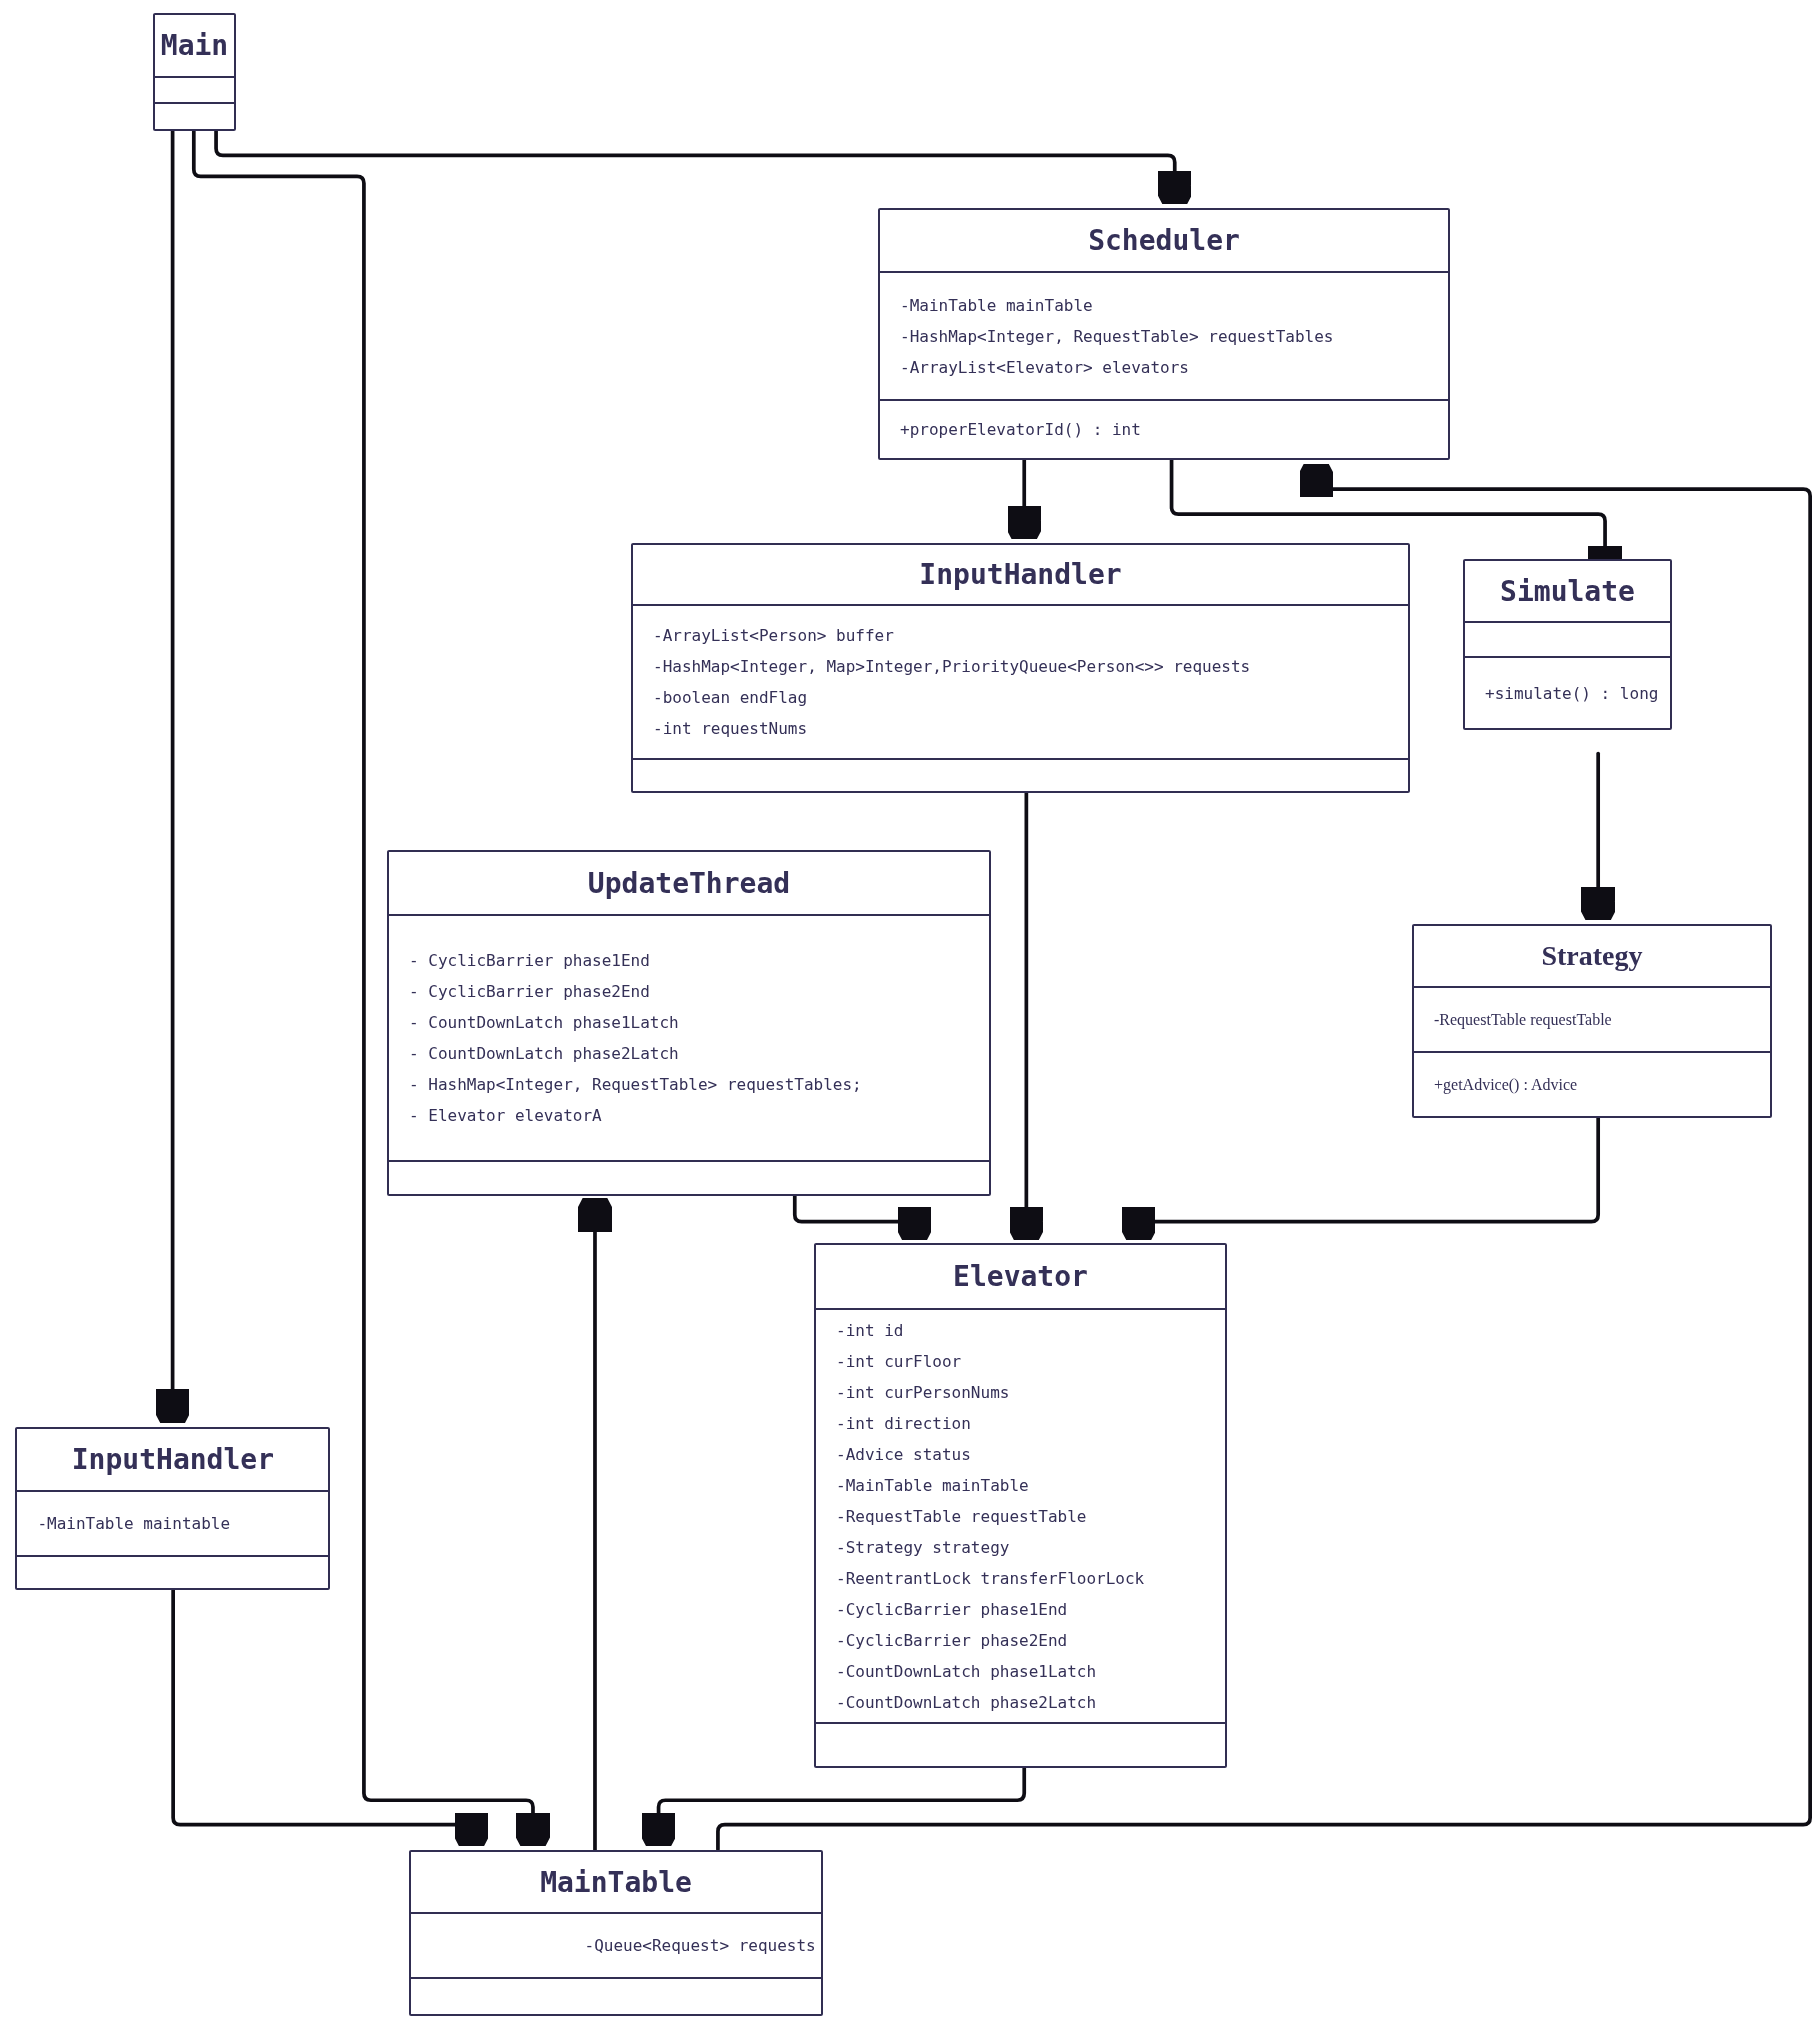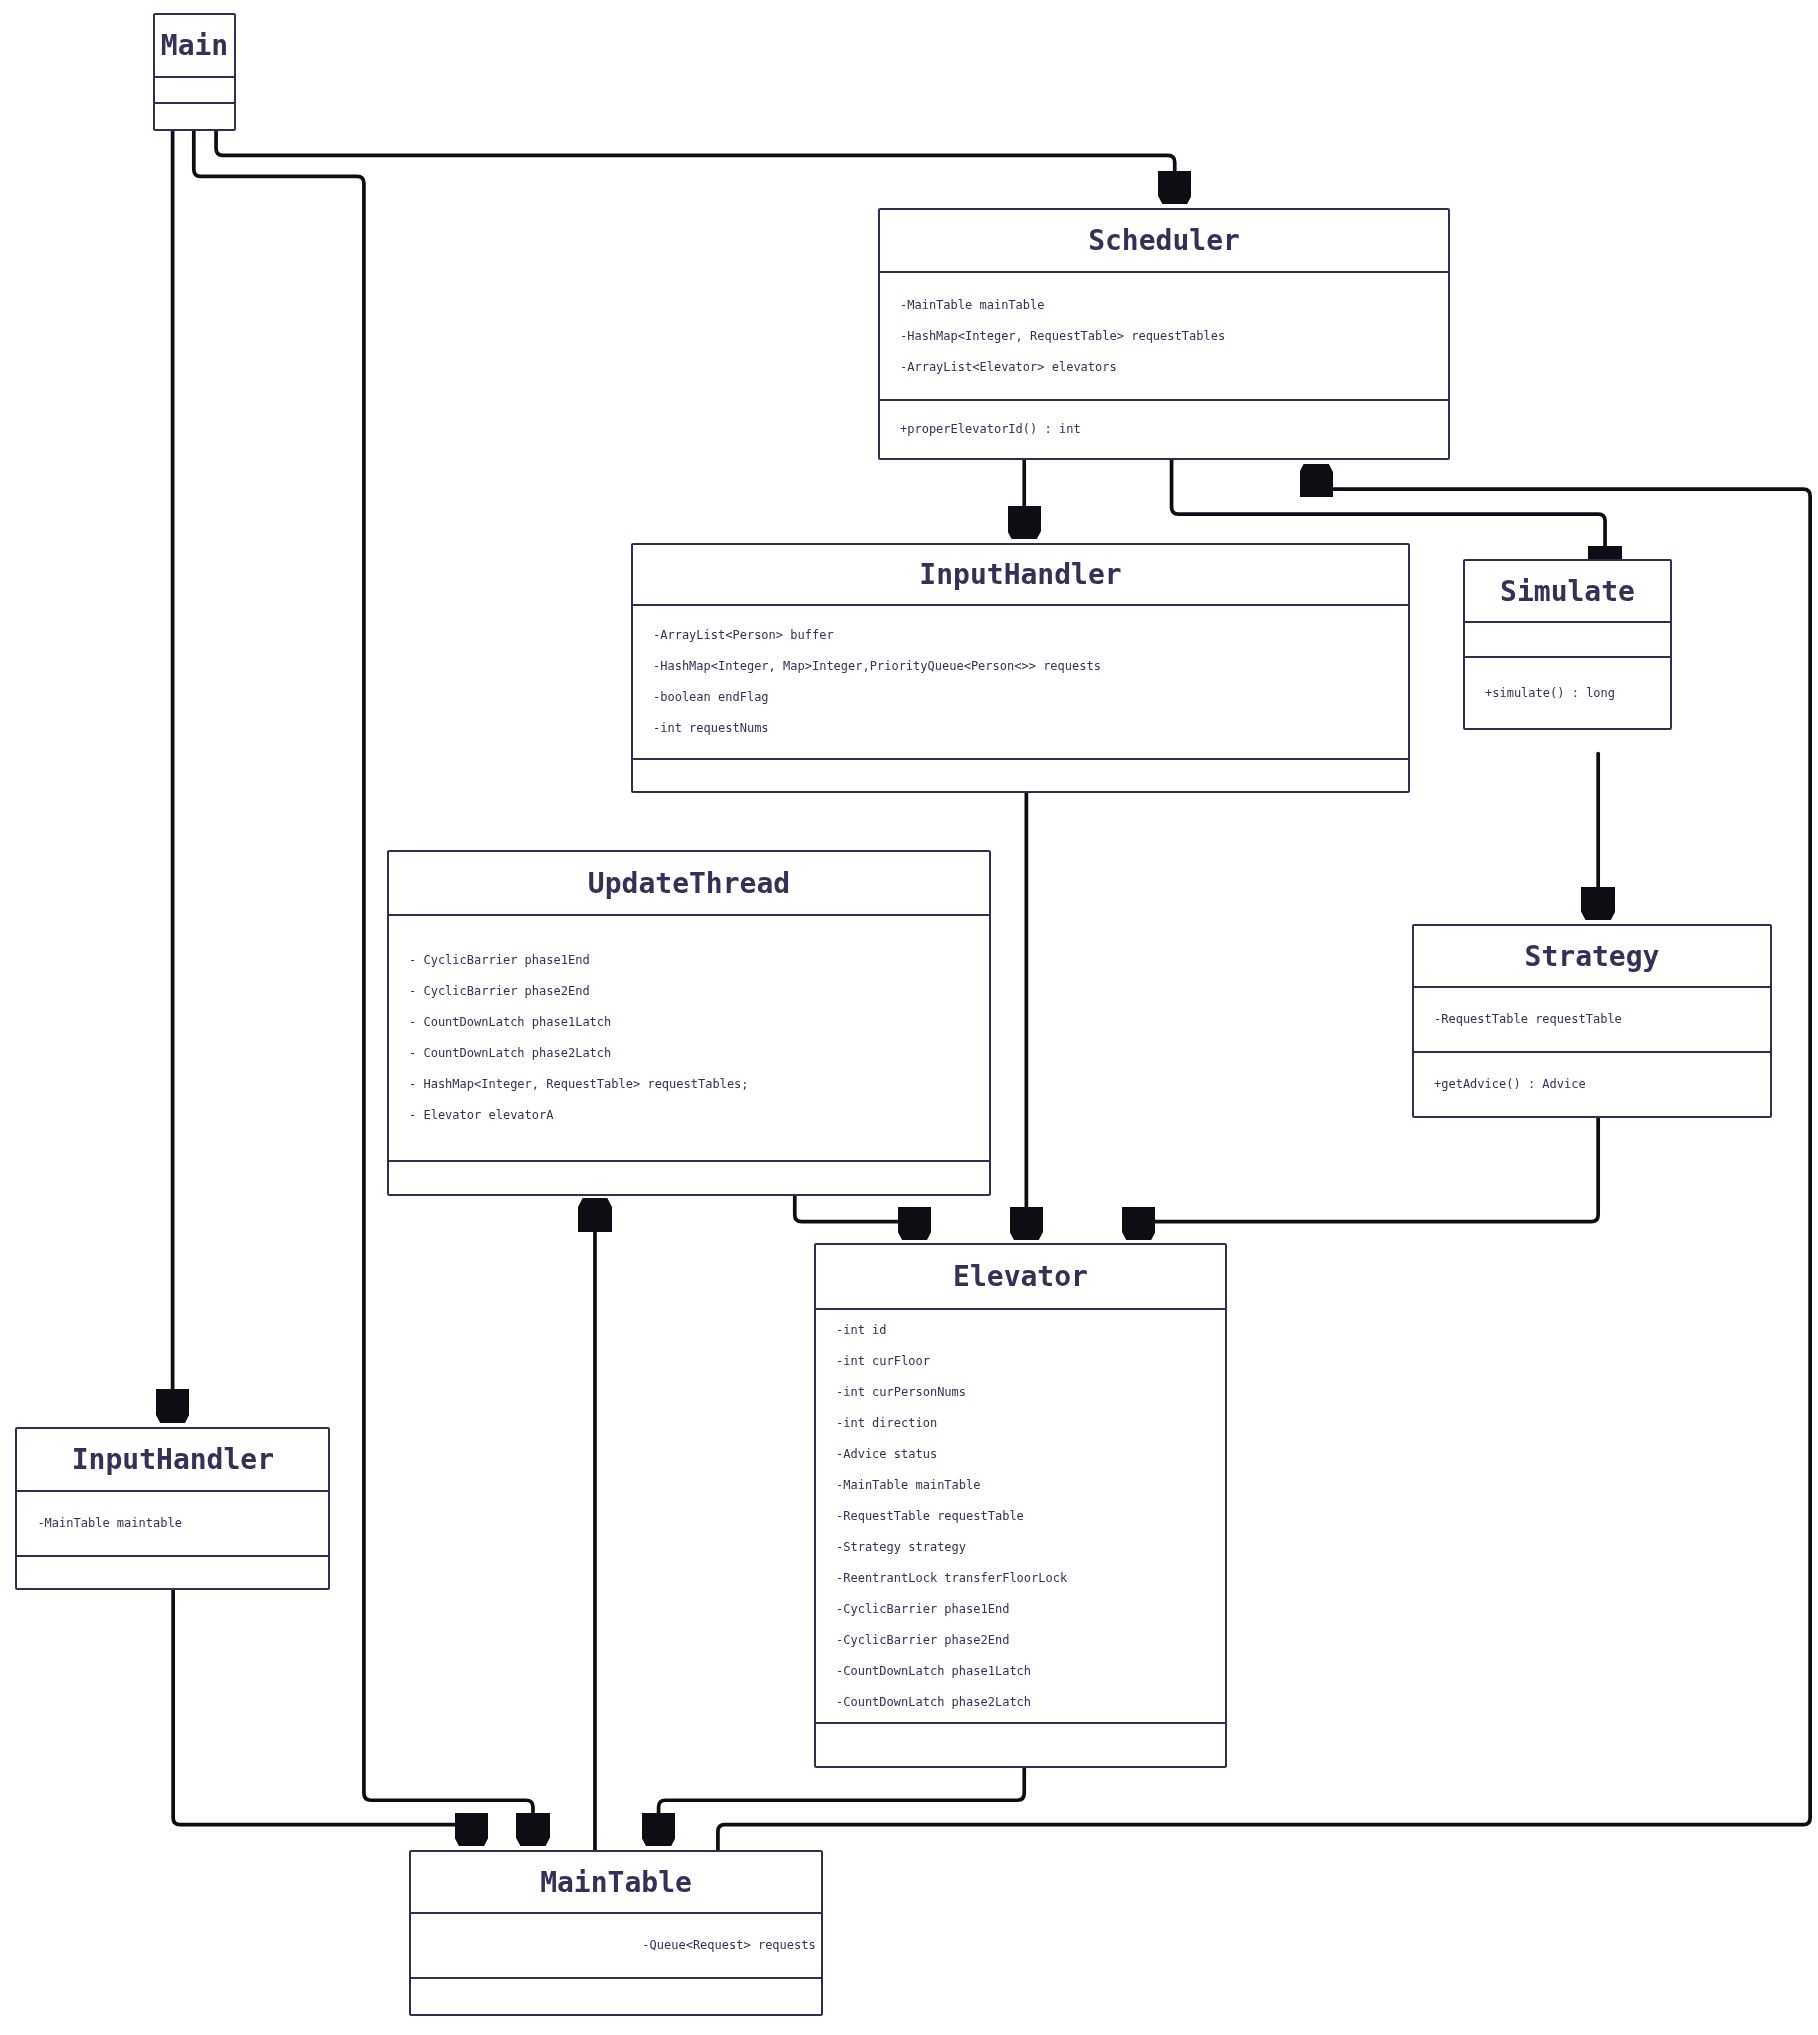--- a/index.html
+++ b/index.html
@@ -44,21 +44,21 @@
     box-sizing:border-box;
     padding-left:20px;padding-right:5.3px;
   }
   .uml-methods{
     flex:1 1 auto;
     display:flex;flex-direction:column;justify-content:center;
     box-sizing:border-box;
     padding-left:20px;padding-right:1px;
   }
   .uml-row{
-    font-size:12px;
+    font-size:16px;
     line-height:31px;
     white-space:nowrap;
   }
 </style>
 </head>
 <body>
 
 <div id="canvas">
     <svg id="edges" width="1819" height="2035" viewBox="0 0 3431 3840">
       <defs>
@@ -118,21 +118,21 @@
       <div class="uml-attrs" style="flex-basis: 246px;">
         <div class="uml-row">- CyclicBarrier phase1End</div>
         <div class="uml-row">- CyclicBarrier phase2End</div>
         <div class="uml-row">- CountDownLatch phase1Latch</div>
         <div class="uml-row">- CountDownLatch phase2Latch</div>
         <div class="uml-row">- HashMap&lt;Integer, RequestTable&gt; requestTables;</div>
         <div class="uml-row">- Elevator elevatorA</div>
       </div>
       <div class="uml-methods"></div>
     </div>
-    <div class="uml-class" style="left: 1412px; top: 924px; width: 360px; height: 194px;">
+    <div class="uml-class" style="left: 1412px; top: 924px; width: 360px; height: 194px; font-family: Liberation Serif, serif;">
       <div class="uml-title" style="flex-basis: 62px;">Strategy</div>
       <div class="uml-attrs" style="flex-basis: 65px;">
         <div class="uml-row">-RequestTable requestTable</div>
       </div>
       <div class="uml-methods">
         <div class="uml-row">+getAdvice() : Advice</div>
       </div>
     </div>
     <div class="uml-class" style="left: 814px; top: 1243px; width: 413px; height: 525px;">
       <div class="uml-title" style="flex-basis: 65px; text-align: center;">Elevator</div>

